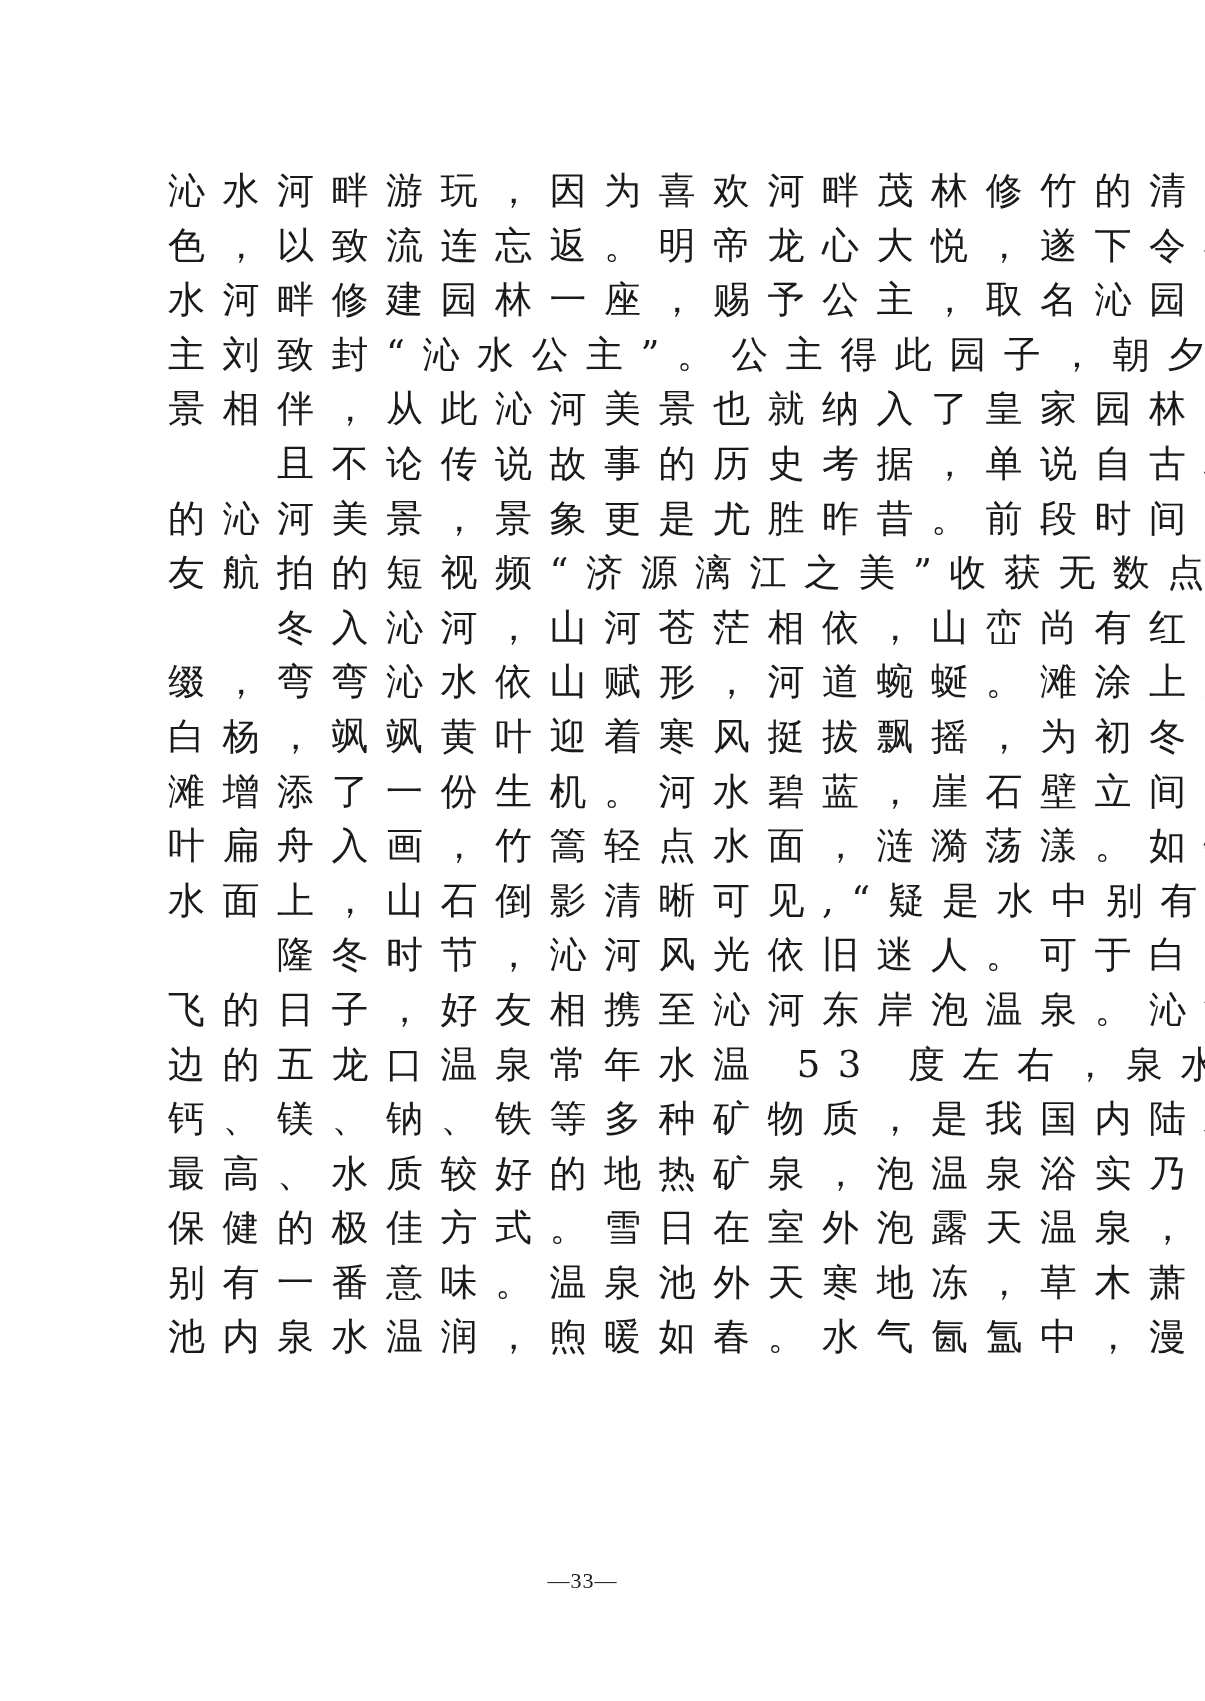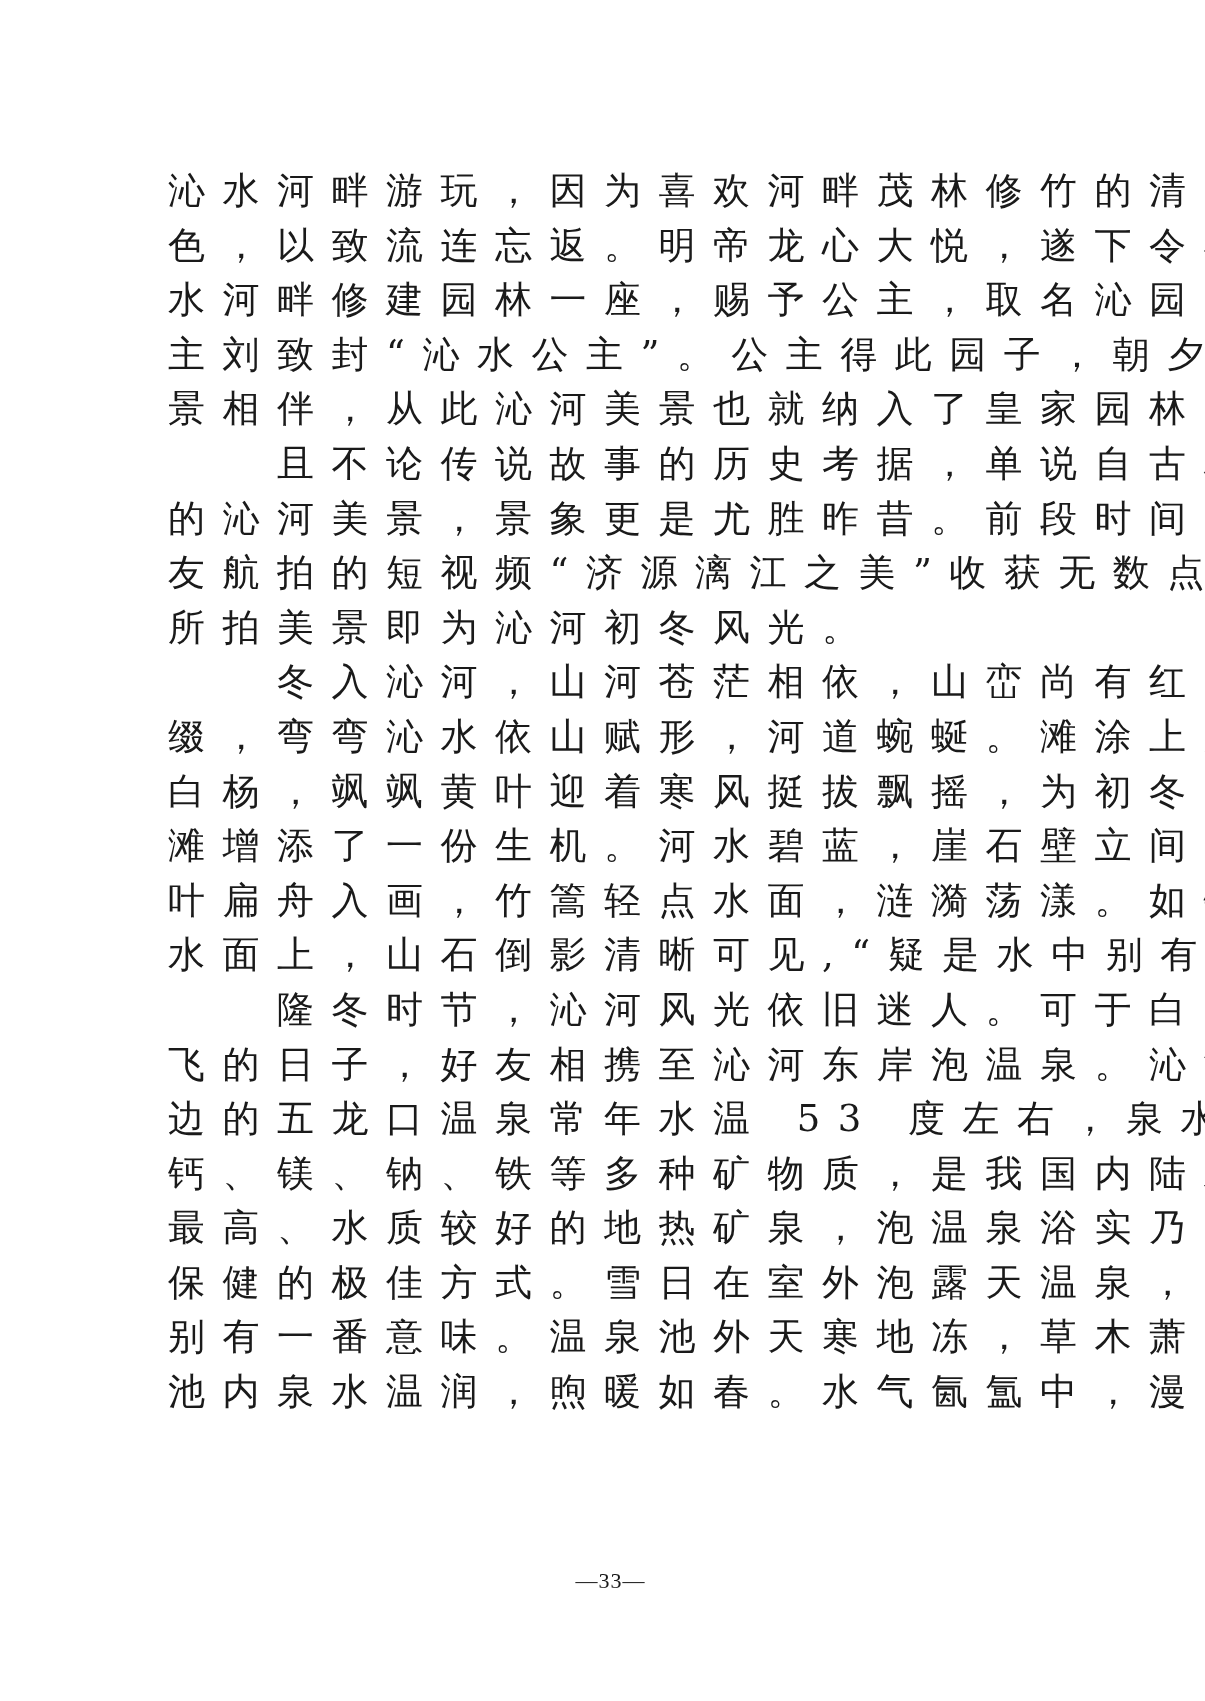--- a/index.html
+++ b/index.html
@@ -40,37 +40,35 @@
     .page-number {
       position: absolute;
       left: 0;
       width: 1165px;
       top: 1568px;
       text-align: center;
       font-family: "Liberation Serif", "DejaVu Serif", serif;
       font-size: 22px;
       color: #1a1a1a;
       letter-spacing: 1px;
-      margin-left: 28px;
     }
   </style>
 </head>
 <body>
 
 <div class="page">
   <div class="body-text">
     <div class="line">沁水河畔游玩，因为喜欢河畔茂林修竹的清幽景</div>
     <div class="line">色，以致流连忘返。明帝龙心大悦，遂下令在沁</div>
     <div class="line">水河畔修建园林一座，赐予公主，取名沁园，公</div>
     <div class="line">主刘致封“沁水公主”。公主得此园子，朝夕与美</div>
     <div class="line">景相伴，从此沁河美景也就纳入了皇家园林。</div>
     <div class="line">　　且不论传说故事的历史考据，单说自古相传</div>
     <div class="line">的沁河美景，景象更是尤胜昨昔。前段时间，朋</div>
     <div class="line">友航拍的短视频“济源漓江之美”收获无数点赞，</div>
-    <div class="line">所拍美景即为沁河初冬风光。</div>
     <div class="line">　　冬入沁河，山河苍茫相依，山峦尚有红叶点</div>
     <div class="line">缀，弯弯沁水依山赋形，河道蜿蜒。滩涂上几树</div>
     <div class="line">白杨，飒飒黄叶迎着寒风挺拔飘摇，为初冬的河</div>
     <div class="line">滩增添了一份生机。河水碧蓝，崖石壁立间，一</div>
     <div class="line">叶扁舟入画，竹篙轻点水面，涟漪荡漾。如镜的</div>
     <div class="line">水面上，山石倒影清晰可见,“疑是水中别有天”，</div>
     <div class="line">　　隆冬时节，沁河风光依旧迷人。可于白雪飘</div>
     <div class="line">飞的日子，好友相携至沁河东岸泡温泉。沁河岸</div>
     <div class="line">边的五龙口温泉常年水温 53 度左右，泉水中富含</div>
     <div class="line">钙、镁、钠、铁等多种矿物质，是我国内陆水温</div>

